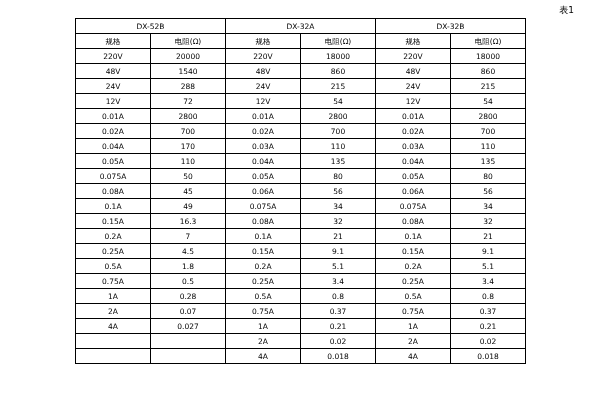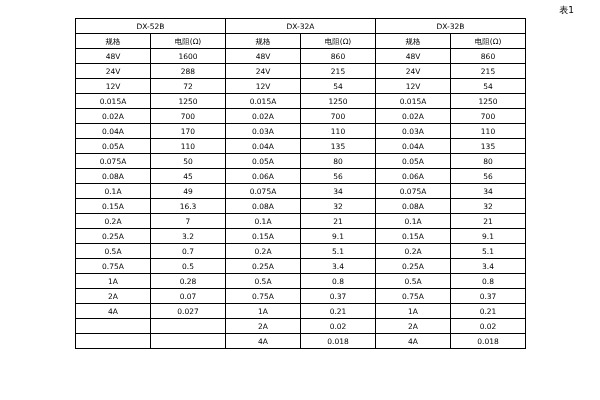--- a/index.html
+++ b/index.html
@@ -80,22 +80,30 @@
           <th>规格</th>
           <th>电阻(Ω)</th>
           <th>规格</th>
           <th>电阻(Ω)</th>
           <th>规格</th>
           <th>电阻(Ω)</th>
         </tr>
       </thead>
       <tbody id="table-body">
           <tr>
+            <td>220V</td>
+            <td>20000</td>
+            <td>220V</td>
+            <td>18000</td>
+            <td>220V</td>
+            <td>18000</td>
+          </tr>
+          <tr>
             <td>48V</td>
-            <td>1600</td>
+            <td>1540</td>
             <td>48V</td>
             <td>860</td>
             <td>48V</td>
             <td>860</td>
           </tr>
           <tr>
             <td>24V</td>
             <td>288</td>
             <td>24V</td>
             <td>215</td>
@@ -104,26 +112,26 @@
           </tr>
           <tr>
             <td>12V</td>
             <td>72</td>
             <td>12V</td>
             <td>54</td>
             <td>12V</td>
             <td>54</td>
           </tr>
           <tr>
-            <td>0.015A</td>
-            <td>1250</td>
-            <td>0.015A</td>
-            <td>1250</td>
-            <td>0.015A</td>
-            <td>1250</td>
+            <td>0.01A</td>
+            <td>2800</td>
+            <td>0.01A</td>
+            <td>2800</td>
+            <td>0.01A</td>
+            <td>2800</td>
           </tr>
           <tr>
             <td>0.02A</td>
             <td>700</td>
             <td>0.02A</td>
             <td>700</td>
             <td>0.02A</td>
             <td>700</td>
           </tr>
           <tr>
@@ -177,29 +185,29 @@
           <tr>
             <td>0.2A</td>
             <td>7</td>
             <td>0.1A</td>
             <td>21</td>
             <td>0.1A</td>
             <td>21</td>
           </tr>
           <tr>
             <td>0.25A</td>
-            <td>3.2</td>
+            <td>4.5</td>
             <td>0.15A</td>
             <td>9.1</td>
             <td>0.15A</td>
             <td>9.1</td>
           </tr>
           <tr>
             <td>0.5A</td>
-            <td>0.7</td>
+            <td>1.8</td>
             <td>0.2A</td>
             <td>5.1</td>
             <td>0.2A</td>
             <td>5.1</td>
           </tr>
           <tr>
             <td>0.75A</td>
             <td>0.5</td>
             <td>0.25A</td>
             <td>3.4</td>

